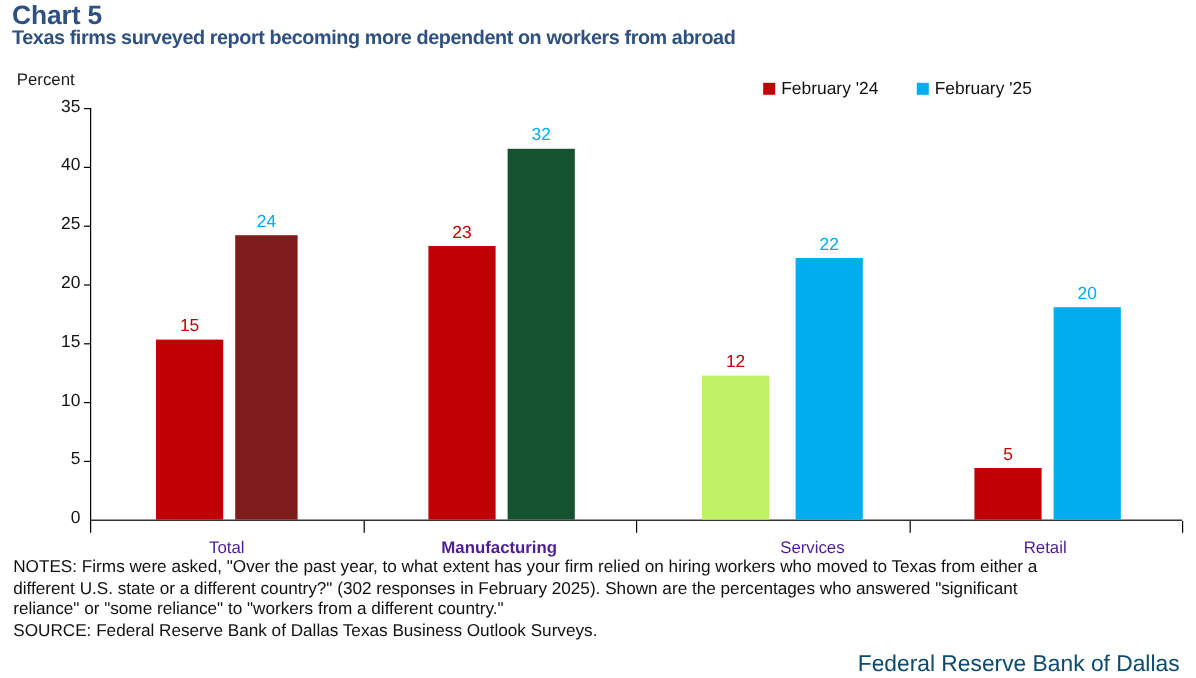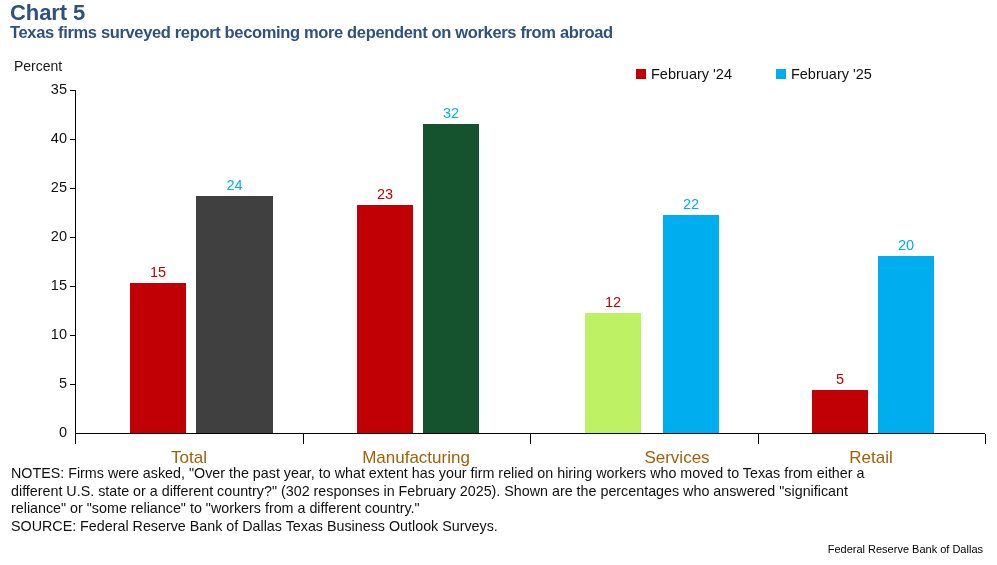--- a/index.html
+++ b/index.html
@@ -47,21 +47,21 @@
     font-size: 14px;
     color: #1a1a1a;
   }
 
   
   #legend {
     position: absolute;
     left: 636px;
     top: 66px;
     display: flex;
-    gap: 44px;
+    gap: 32px;
     align-items: center;
   }
   .legend-item {
     display: flex;
     align-items: center;
     gap: 5px;
   }
   .legend-swatch {
     width: 10px;
     height: 10px;
@@ -139,44 +139,44 @@
     left: 50%;
     transform: translateX(-50%);
     margin-bottom: 3px;
     font-size: 14.5px;
     white-space: nowrap;
   }
 
   .cat-label {
     position: absolute;
     top: 358px;
-    font-size: 17px;
-    color: #a16207;
+    font-size: 14px;
+    color: #4c1d95;
     text-align: right;
     white-space: nowrap;
     transform: translateX(-50%);
   }
 
   
   #notes {
     position: absolute;
     left: 11px;
     top: 465px;
     width: 972px;
     font-size: 14.3px;
     line-height: 17.5px;
     color: #111111;
   }
   #notes .line { white-space: nowrap; }
   #footer {
     position: absolute;
     right: 14px;
     top: 543px;
-    font-size: 11px;
-    color: #000000;
+    font-size: 19px;
+    color: #0c4a6e;
     white-space: nowrap;
   }
 </style>
 </head>
 <body>
 
 <div id="header">
   <div class="chart-number">Chart 5</div>
   <div class="chart-title">Texas firms surveyed report becoming more dependent on workers from abroad</div>
 </div>
@@ -234,21 +234,21 @@
       <div class="xsep" style="left: 0px;"></div>
       <div class="xsep" style="left: 228px;"></div>
       <div class="xsep" style="left: 455px;"></div>
       <div class="xsep" style="left: 683px;"></div>
       <div class="xsep" style="left: 910px;"></div>
     </div>
   <div id="bars">
       <div class="bar" style="left: 55px; width: 56px; height: 149.9px; background: rgb(192, 0, 5);">
         <div class="bar-label" style="color: rgb(192, 0, 5);">15</div>
       </div>
-      <div class="bar" style="left: 121px; width: 77px; height: 237.2px; background: #404040;">
+      <div class="bar" style="left: 121px; width: 52px; height: 237.2px; background: #7f1d1d;">
         <div class="bar-label" style="color: rgb(0, 173, 239);">24</div>
       </div>
       <div class="bar" style="left: 282px; width: 56px; height: 228.3px; background: rgb(192, 0, 5);">
         <div class="bar-label" style="color: rgb(192, 0, 5);">23</div>
       </div>
       <div class="bar" style="left: 348px; width: 56px; height: 308.7px; background: #14532d;">
         <div class="bar-label" style="color: rgb(0, 173, 239);">32</div>
       </div>
       <div class="bar" style="left: 510px; width: 56px; height: 120.5px; background: #bef264;">
         <div class="bar-label" style="color: rgb(192, 0, 5);">12</div>
@@ -258,21 +258,21 @@
       </div>
       <div class="bar" style="left: 737px; width: 56px; height: 43.1px; background: rgb(192, 0, 5);">
         <div class="bar-label" style="color: rgb(192, 0, 5);">5</div>
       </div>
       <div class="bar" style="left: 803px; width: 56px; height: 177.4px; background: rgb(0, 173, 239);">
         <div class="bar-label" style="color: rgb(0, 173, 239);">20</div>
       </div>
     </div>
   <div id="catlabels">
       <div class="cat-label" style="left: 114px;">Total</div>
-      <div class="cat-label" style="left: 341px;">Manufacturing</div>
+      <div class="cat-label" style="left: 341px; font-weight: bold;">Manufacturing</div>
       <div class="cat-label" style="left: 602px;">Services</div>
       <div class="cat-label" style="left: 796px;">Retail</div>
     </div>
 </div>
 
 <div id="notes">
     <div class="line">NOTES: Firms were asked, "Over the past year, to what extent has your firm relied on hiring workers who moved to Texas from either a</div>
     <div class="line">different U.S. state or a different country?" (302 responses in February 2025). Shown are the percentages who answered "significant</div>
     <div class="line">reliance" or "some reliance" to "workers from a different country."</div>
     <div class="line">SOURCE: Federal Reserve Bank of Dallas Texas Business Outlook Surveys.</div>

